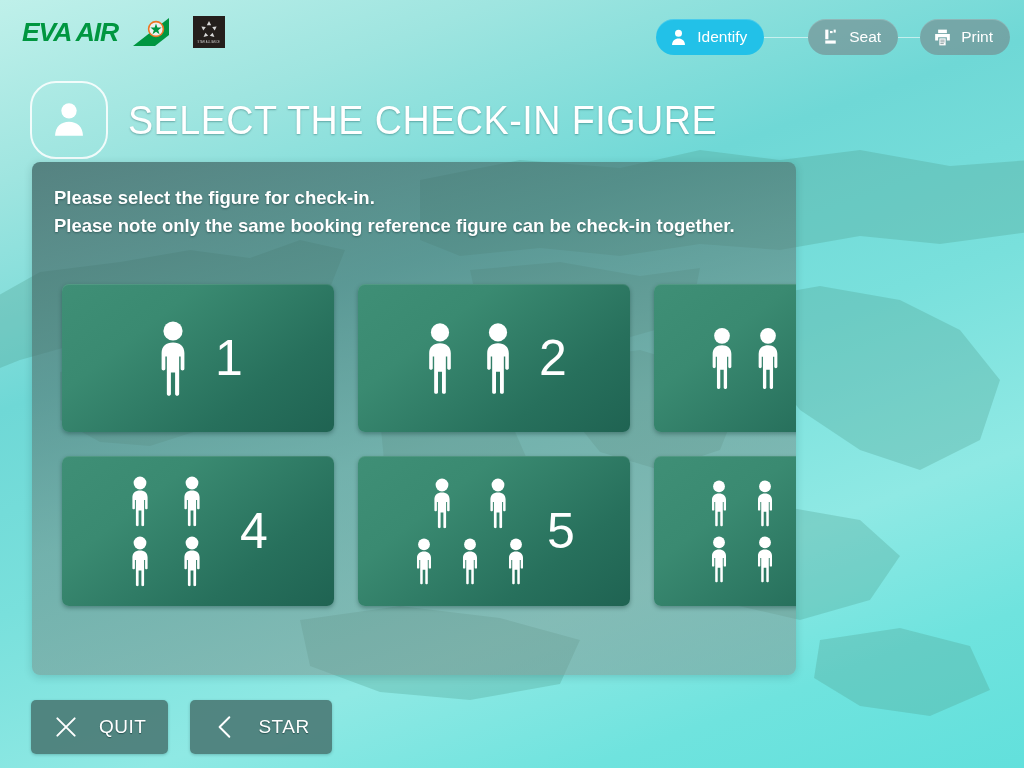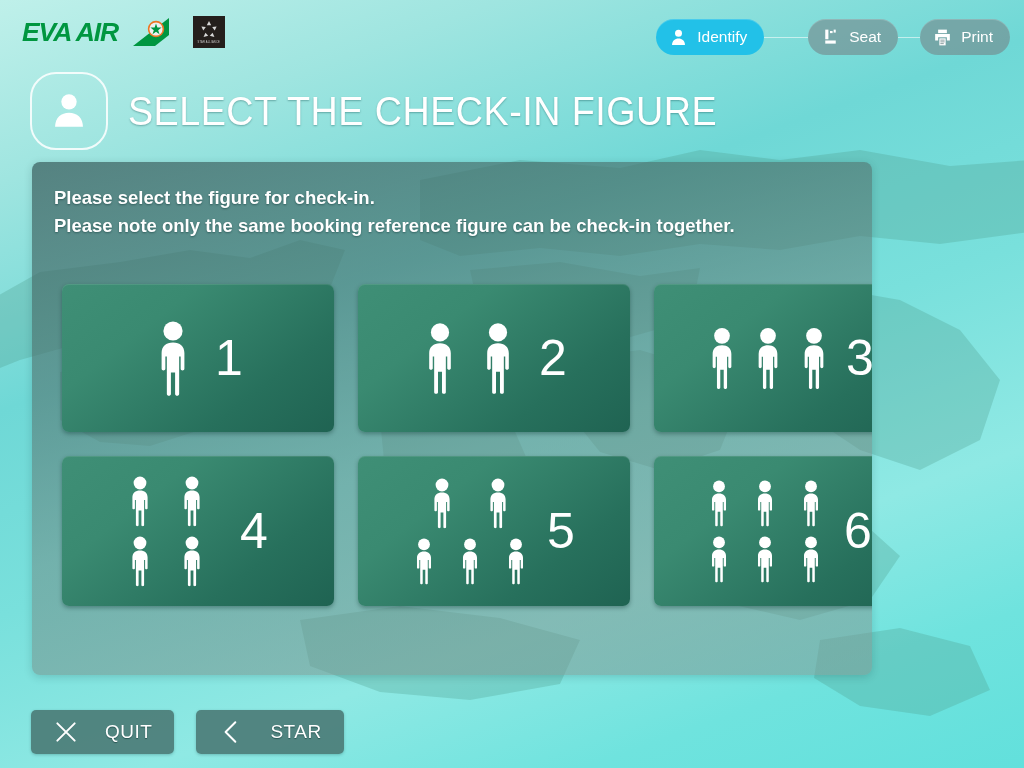--- a/index.html
+++ b/index.html
@@ -50,37 +50,37 @@
     padding: 0 17px 0 12px; gap: 8px;
     color: #ffffff; font-size: 15.5px;
     background: rgba(116,136,138,.62);
     box-shadow: inset 0 1px 0 rgba(255,255,255,.18);
   }
   .step.active { background: #22c1e8; }
   .step-link { width: 22px; height: 1px; background: rgba(255,255,255,.55); }
   .step .ico { width: 21px; height: 21px; display: block; }
 
   
-  .titlebar { position: absolute; left: 30px; top: 72px; display: flex; align-items: center; gap: 20px; }
+  .titlebar { position: absolute; left: 30px; top: 81px; display: flex; align-items: center; gap: 20px; }
   .avatar-frame {
     width: 78px; height: 78px; border: 2px solid rgba(255,255,255,.85);
     border-radius: 26px; display: flex; align-items: center; justify-content: center;
   }
   .avatar-frame svg { width: 44px; height: 44px; }
   .page-title {
     color: #ffffff; font-size: 41px; letter-spacing: .5px;
     font-family: "Liberation Sans Narrow", "Liberation Sans", sans-serif;
     transform: scaleX(.92); transform-origin: left center;
     text-shadow: 0 1px 2px rgba(0,60,60,.35);
     white-space: nowrap;
   }
 
   
   .panel {
-    position: absolute; left: 32px; top: 162px; width: 840px; height: 513px;
+    position: absolute; left: 32px; top: 162px; width: 764px; height: 513px;
     border-radius: 8px;
     background: linear-gradient(165deg,
         rgba(56,92,92,.72) 0%, rgba(72,108,104,.64) 22%,
         rgba(110,140,134,.55) 55%, rgba(128,152,146,.52) 100%);
     box-shadow: 0 2px 8px rgba(0,50,50,.18);
     overflow: hidden;
   }
   .instructions { padding: 22px 0 0 22px; }
   .instructions p {
     color: #ffffff; font-size: 18.5px; font-weight: bold; line-height: 28px;
@@ -110,23 +110,23 @@
   .card-num {
     color: #ffffff; font-size: 50px; line-height: 1;
     font-family: "Liberation Sans", sans-serif; font-weight: 300;
     min-width: 34px; text-align: center;
   }
   .person { display: block; fill: #ffffff; }
 
   
   .footer { position: absolute; left: 31px; bottom: 14px; display: flex; gap: 22px; }
   .fbtn {
-    height: 44px; min-width: 128px; border-radius: 5px;
+    height: 54px; min-width: 128px; border-radius: 5px;
     background: rgba(74,122,118,.90);
-    display: flex; align-items: center; justify-content: center; gap: 26px;
+    display: flex; align-items: center; justify-content: center; gap: 20px;
     padding: 0 22px; cursor: pointer;
     box-shadow: 0 1px 3px rgba(0,50,50,.25);
   }
   .fbtn span {
     color: #ffffff; font-size: 19px; letter-spacing: .5px;
     text-shadow: 0 1px 1px rgba(0,40,40,.5);
   }
   .fbtn svg { width: 26px; height: 26px; }
 </style>
 </head>

